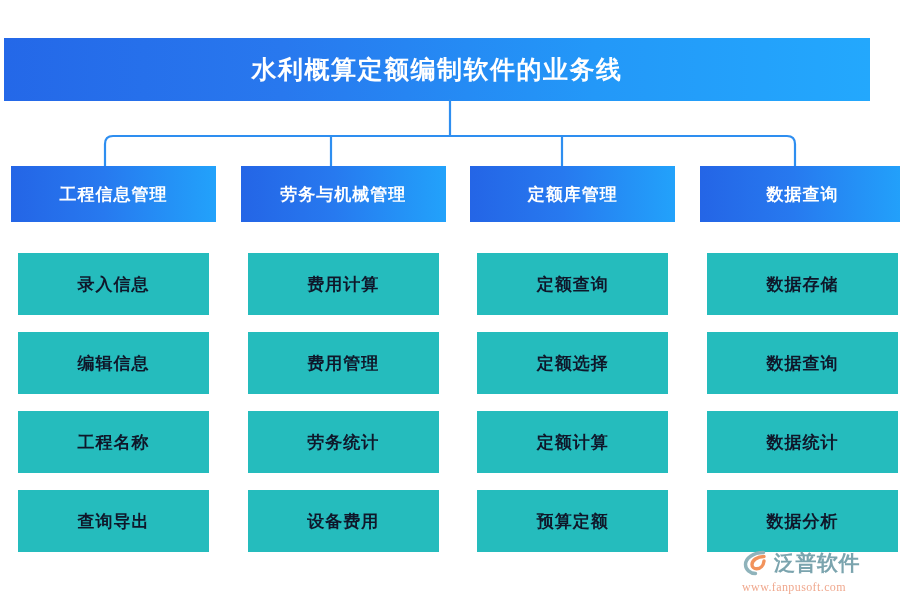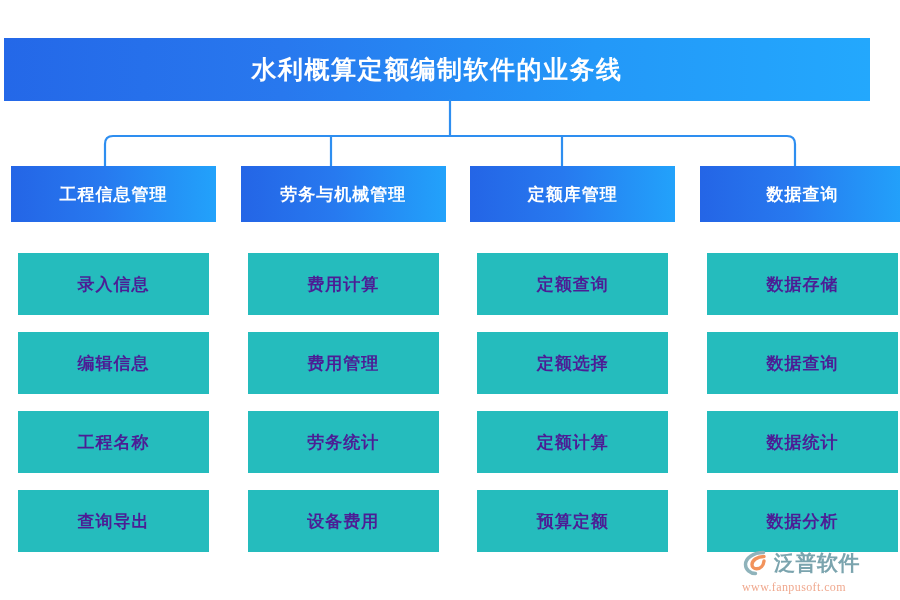--- a/index.html
+++ b/index.html
@@ -91,21 +91,21 @@
     padding: 0 7px;
   }
   .item-box {
     height: 62px;
     background: #25bcbd;
     display: flex;
     align-items: center;
     justify-content: center;
   }
   .item-text {
-    color: #4c1d95;
+    color: #0f172a;
     font-size: 17px;
     font-weight: bold;
     letter-spacing: 1px;
     line-height: 1;
     white-space: nowrap;
   }
 
   
   .logo {
     position: absolute;

